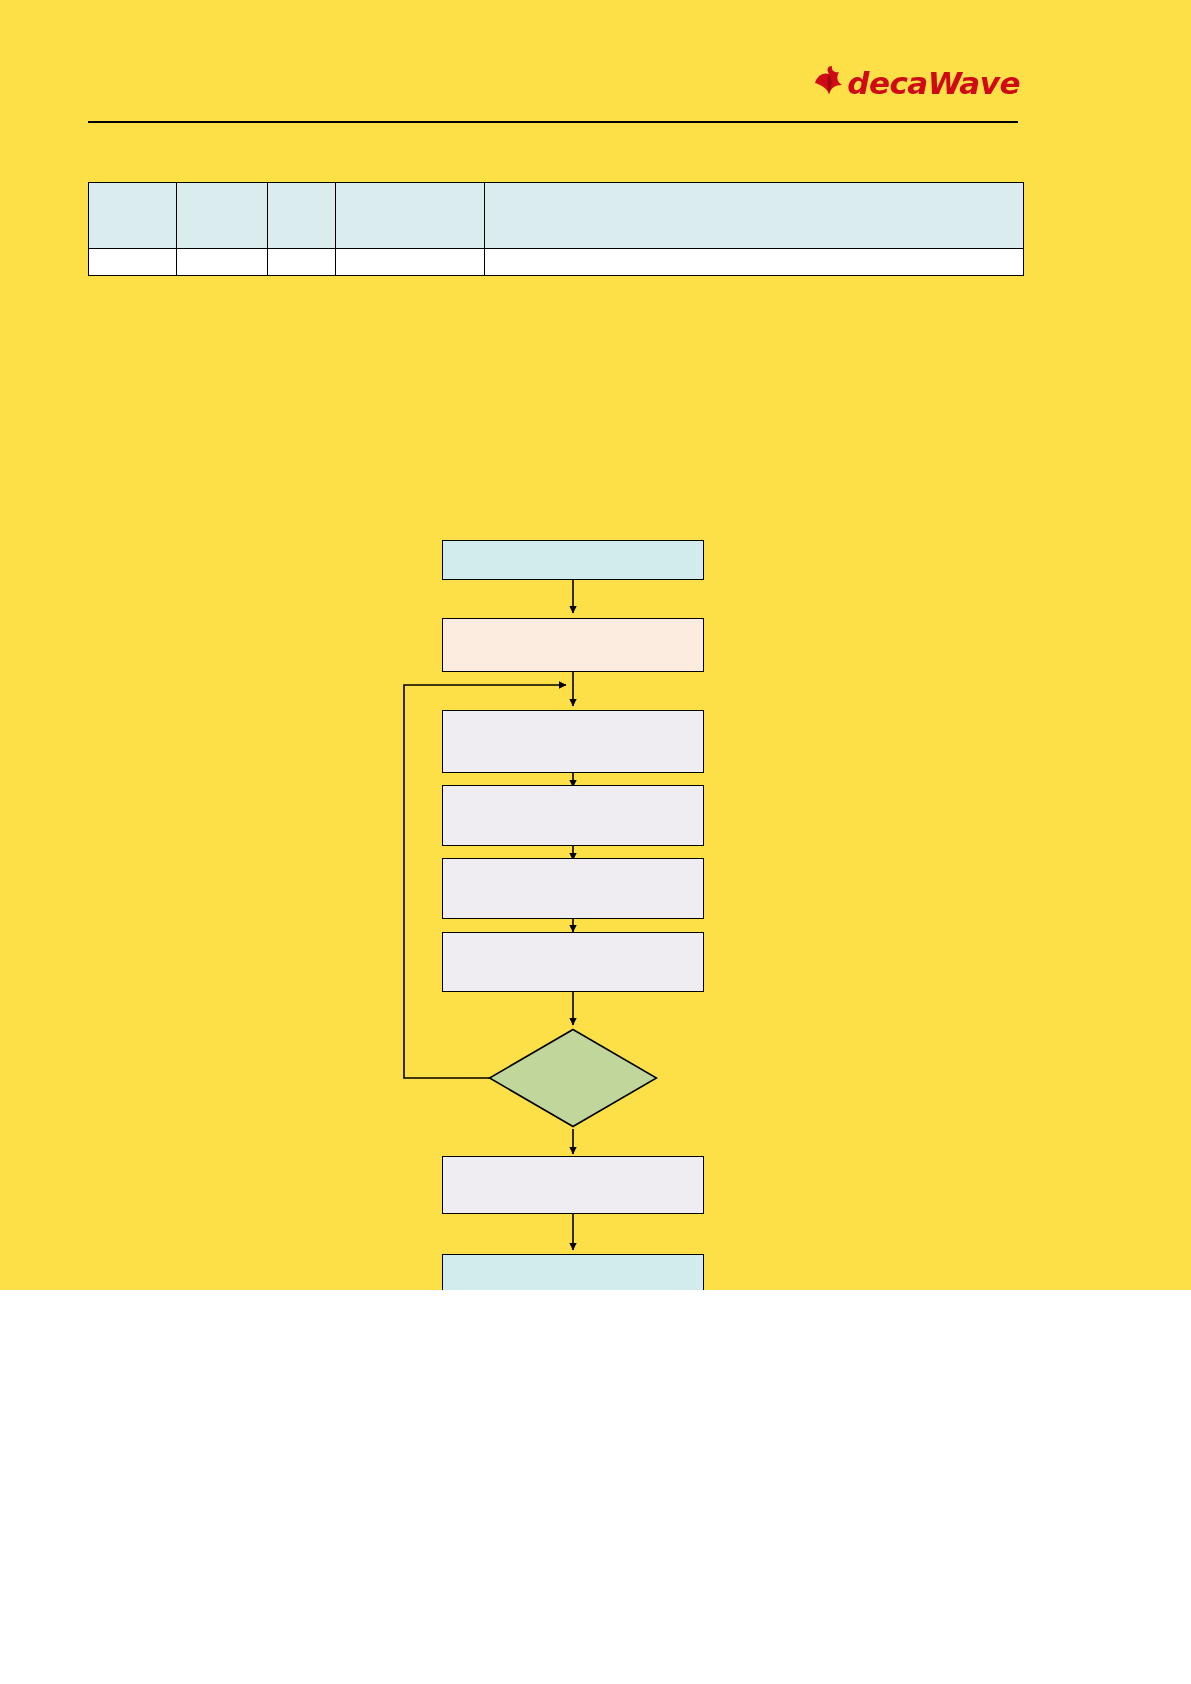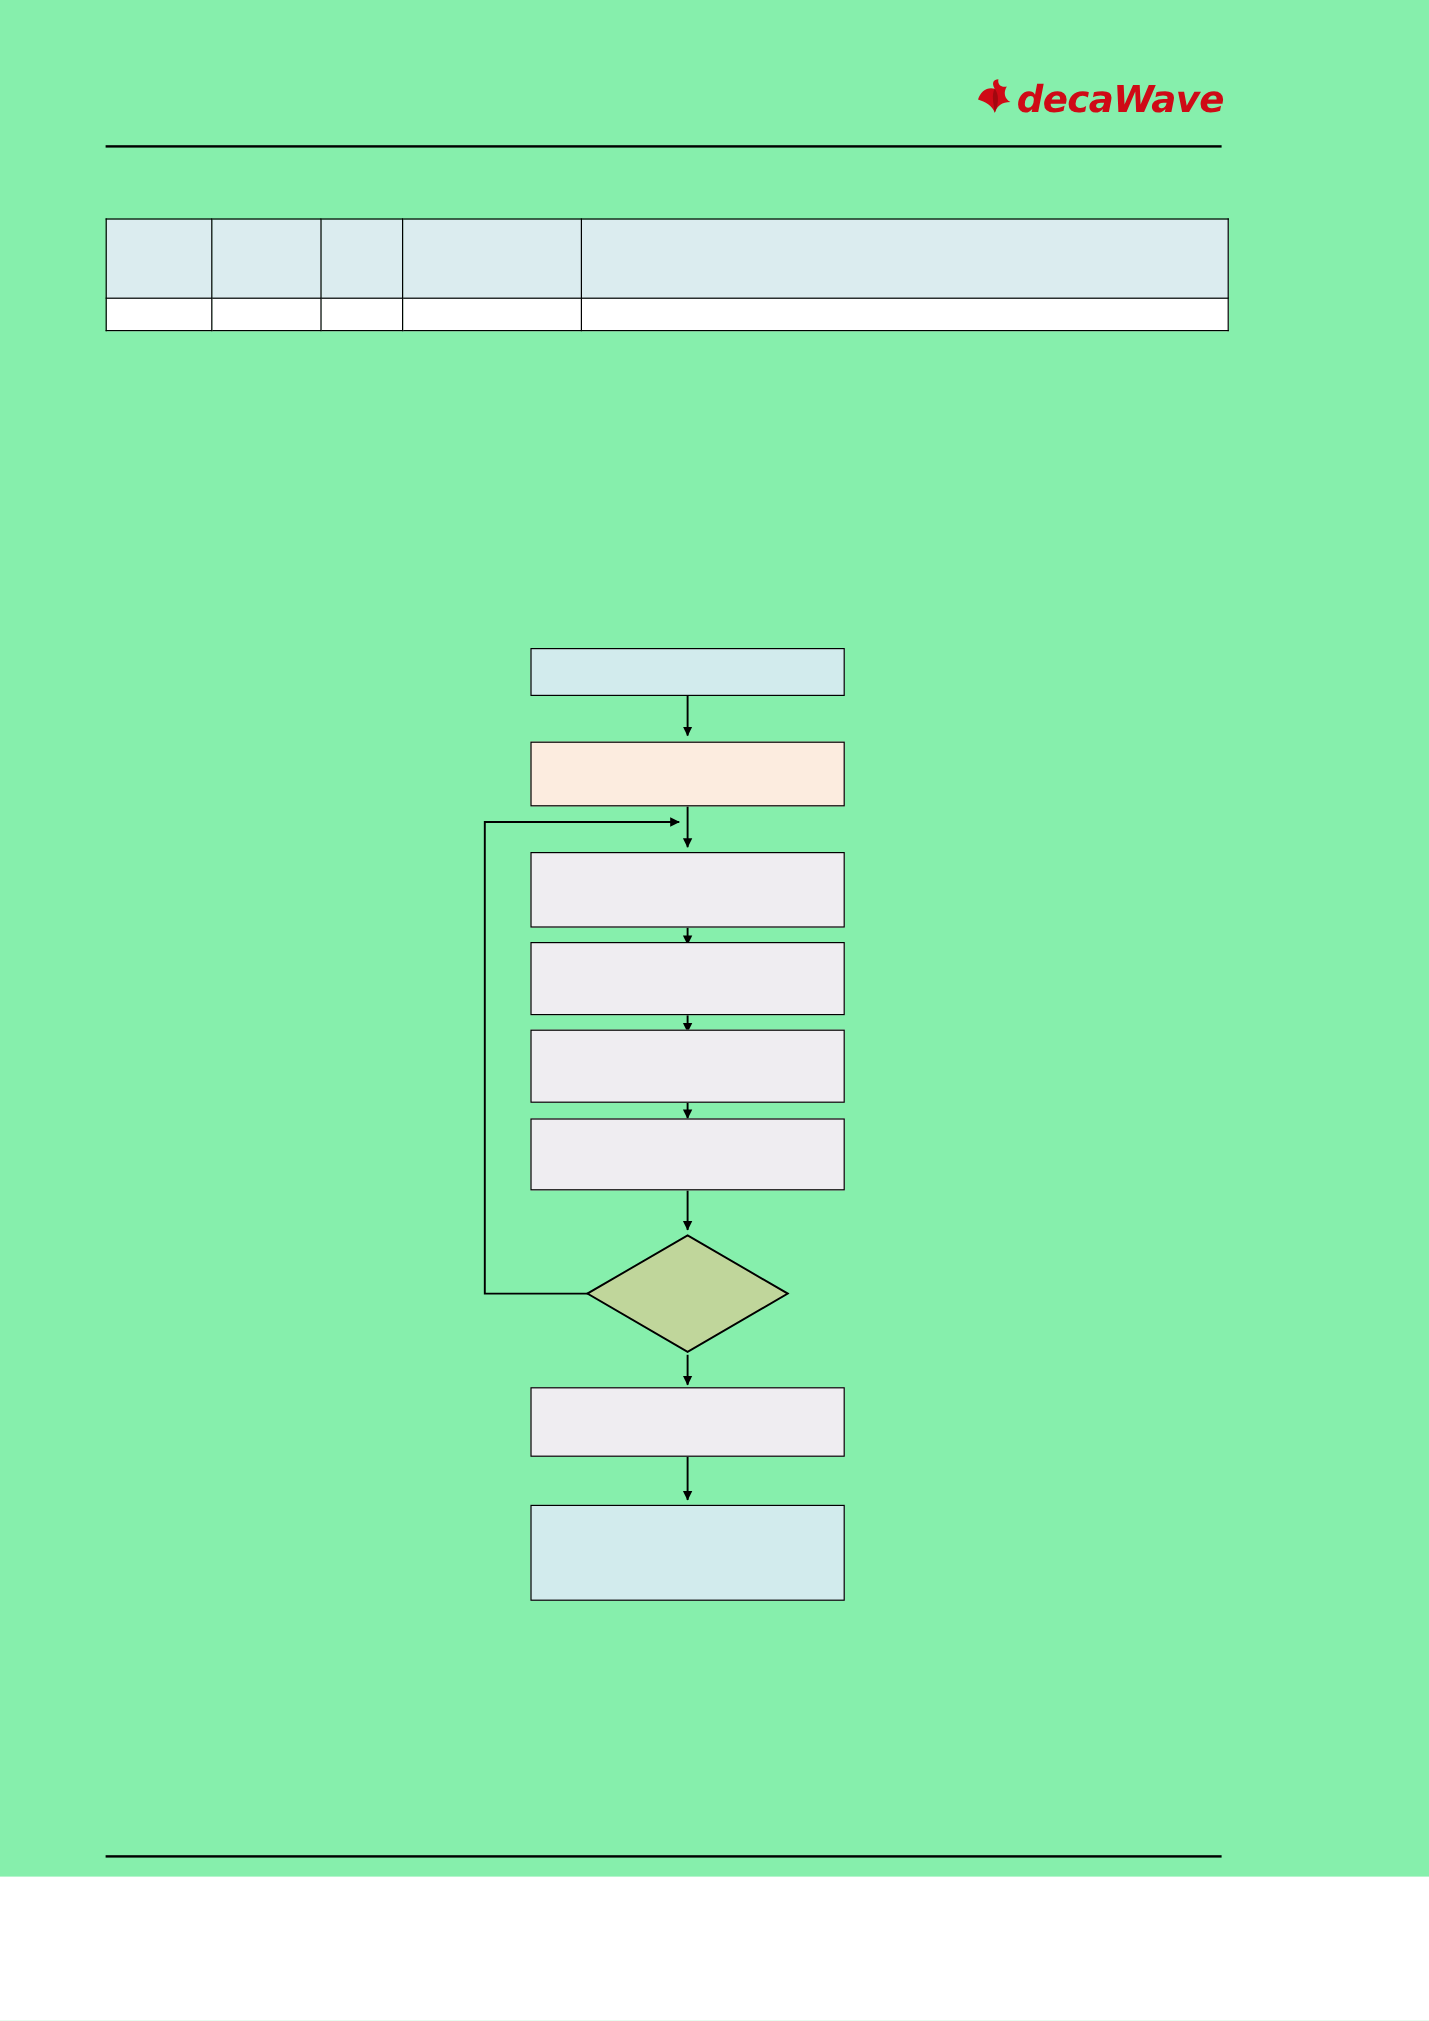--- a/index.html
+++ b/index.html
@@ -8,22 +8,22 @@
     padding: 0;
     background: #ffffff;
   }
   body {
     font-family: "Liberation Sans", sans-serif;
     color: #000000;
   }
   #page {
     position: relative;
     width: 1191px;
-    height: 1564px;
-    background: #86efac;
+    height: 1290px;
+    background: #fde047;
     overflow: hidden;
   }
 
   
   #header-logo {
     position: absolute;
     left: 828px;
     top: 60px;
     width: 192px;
     height: 46px;

